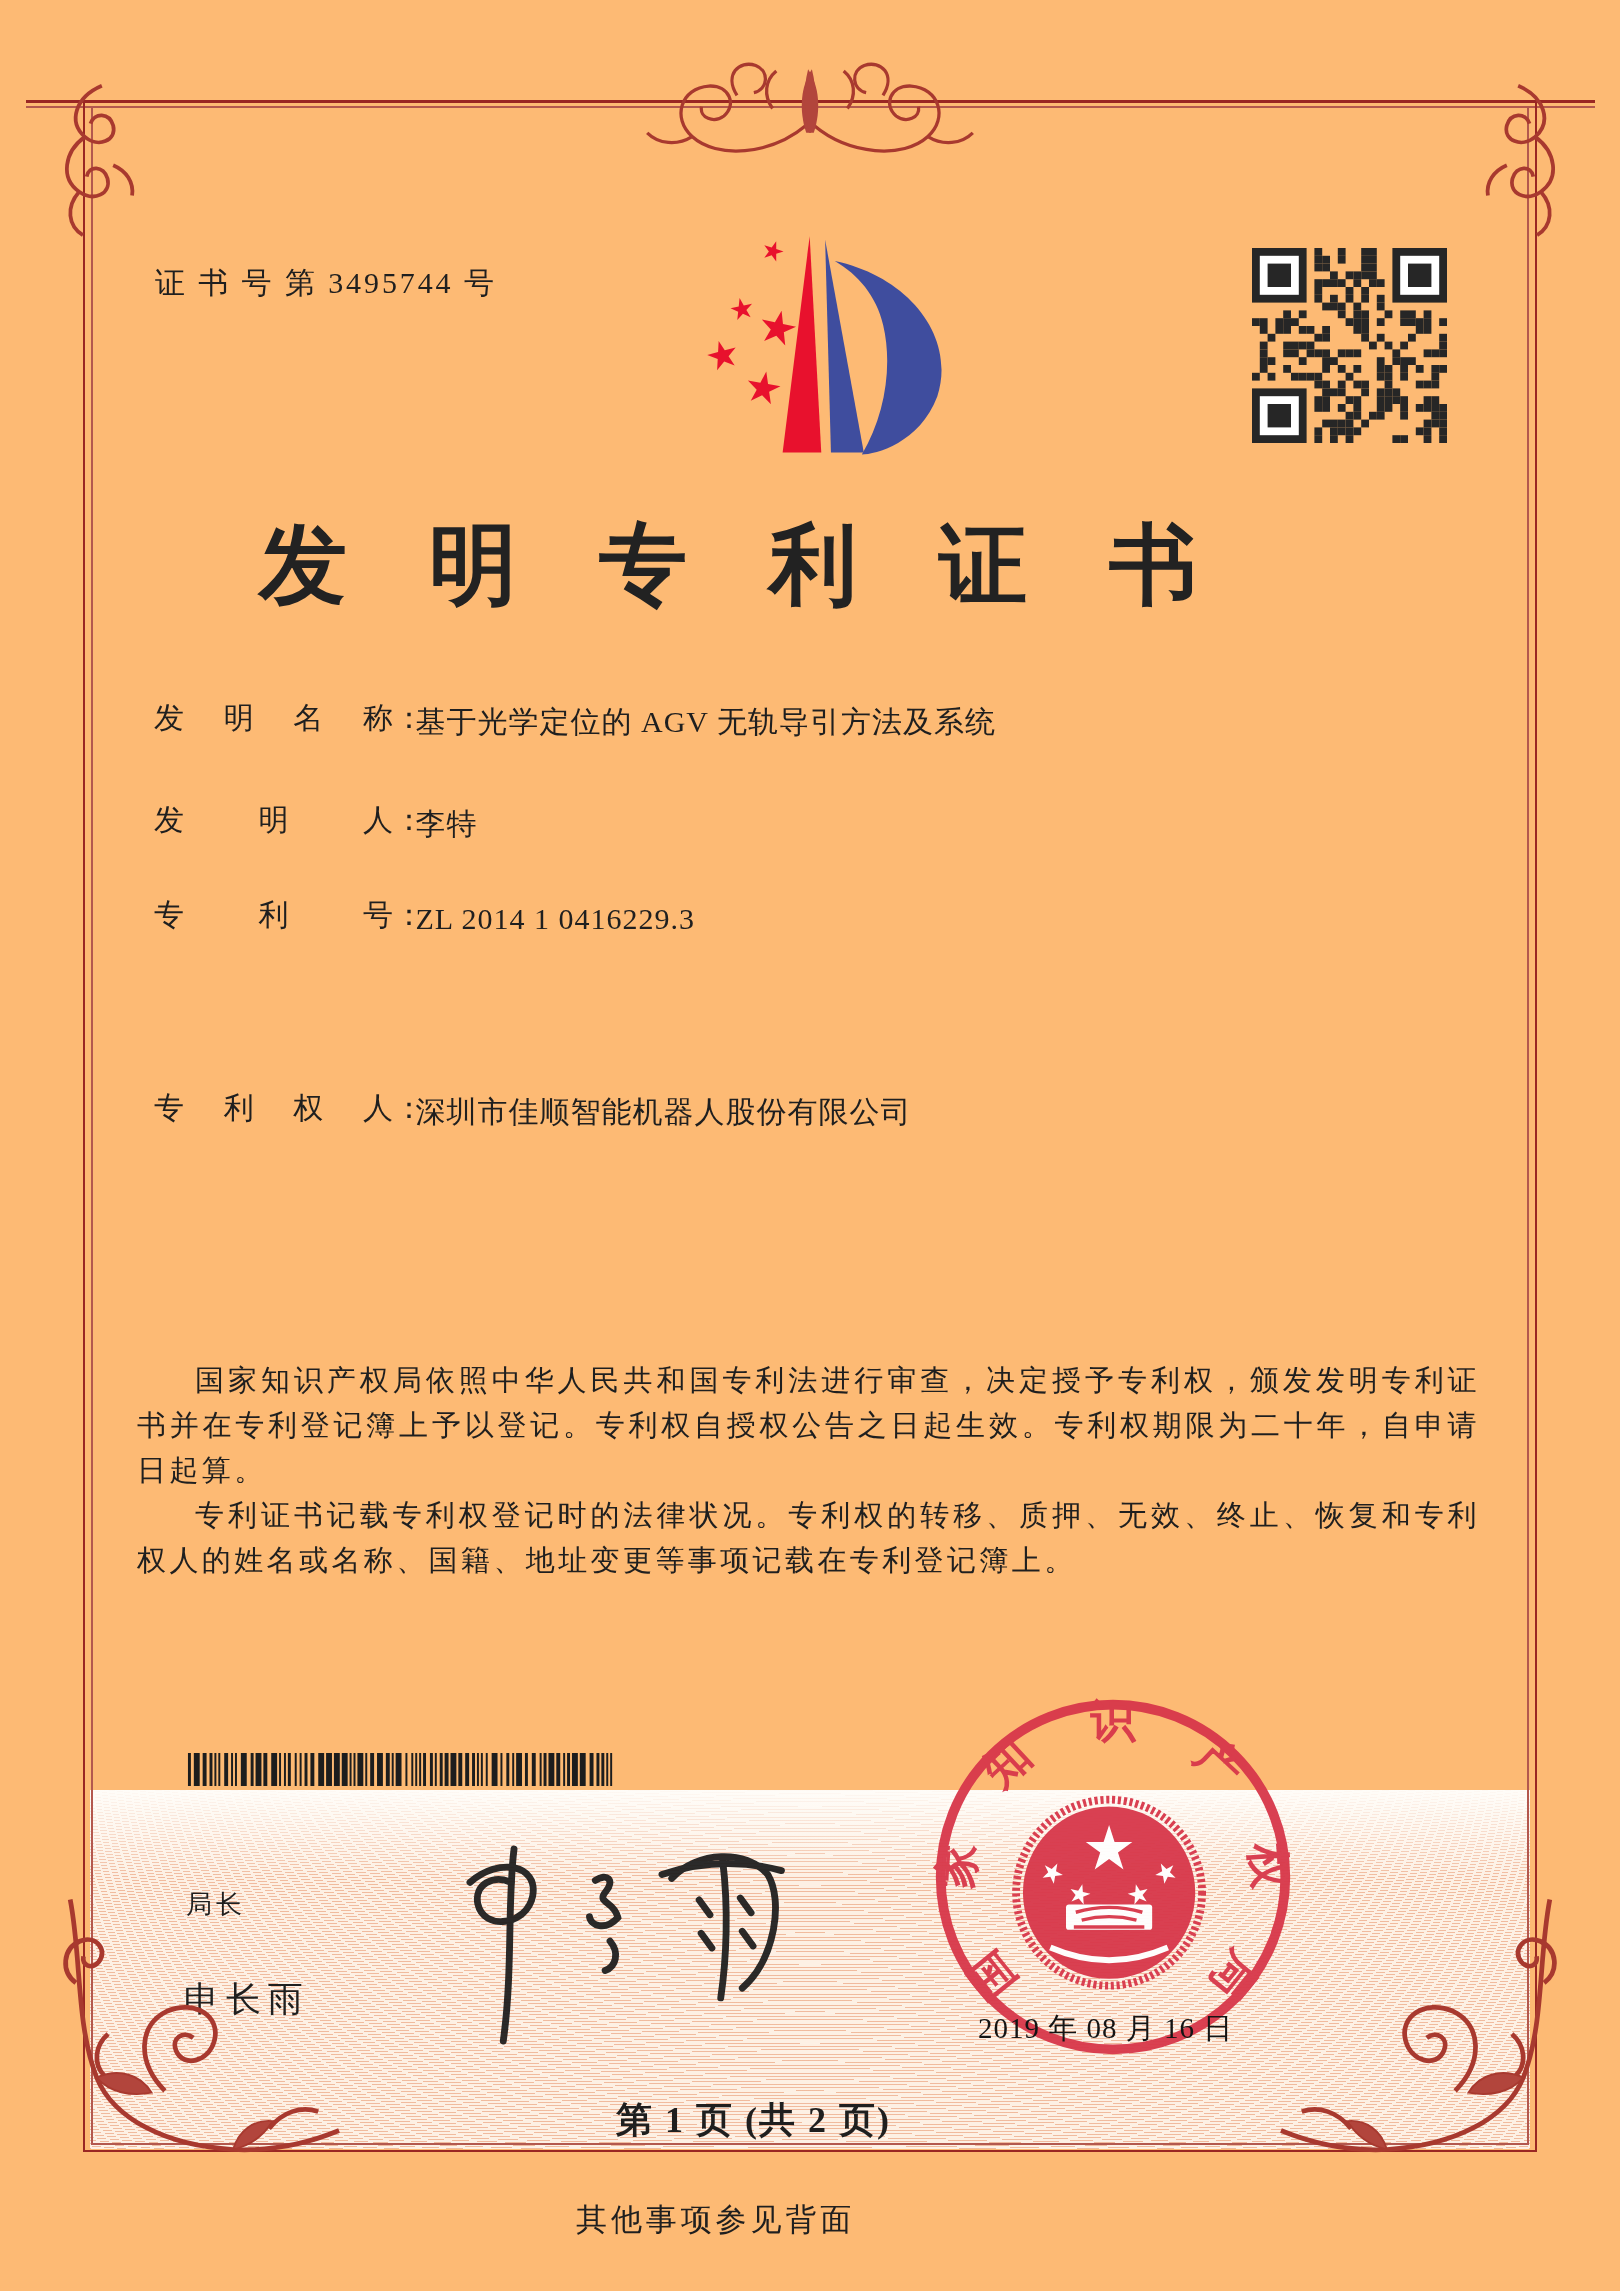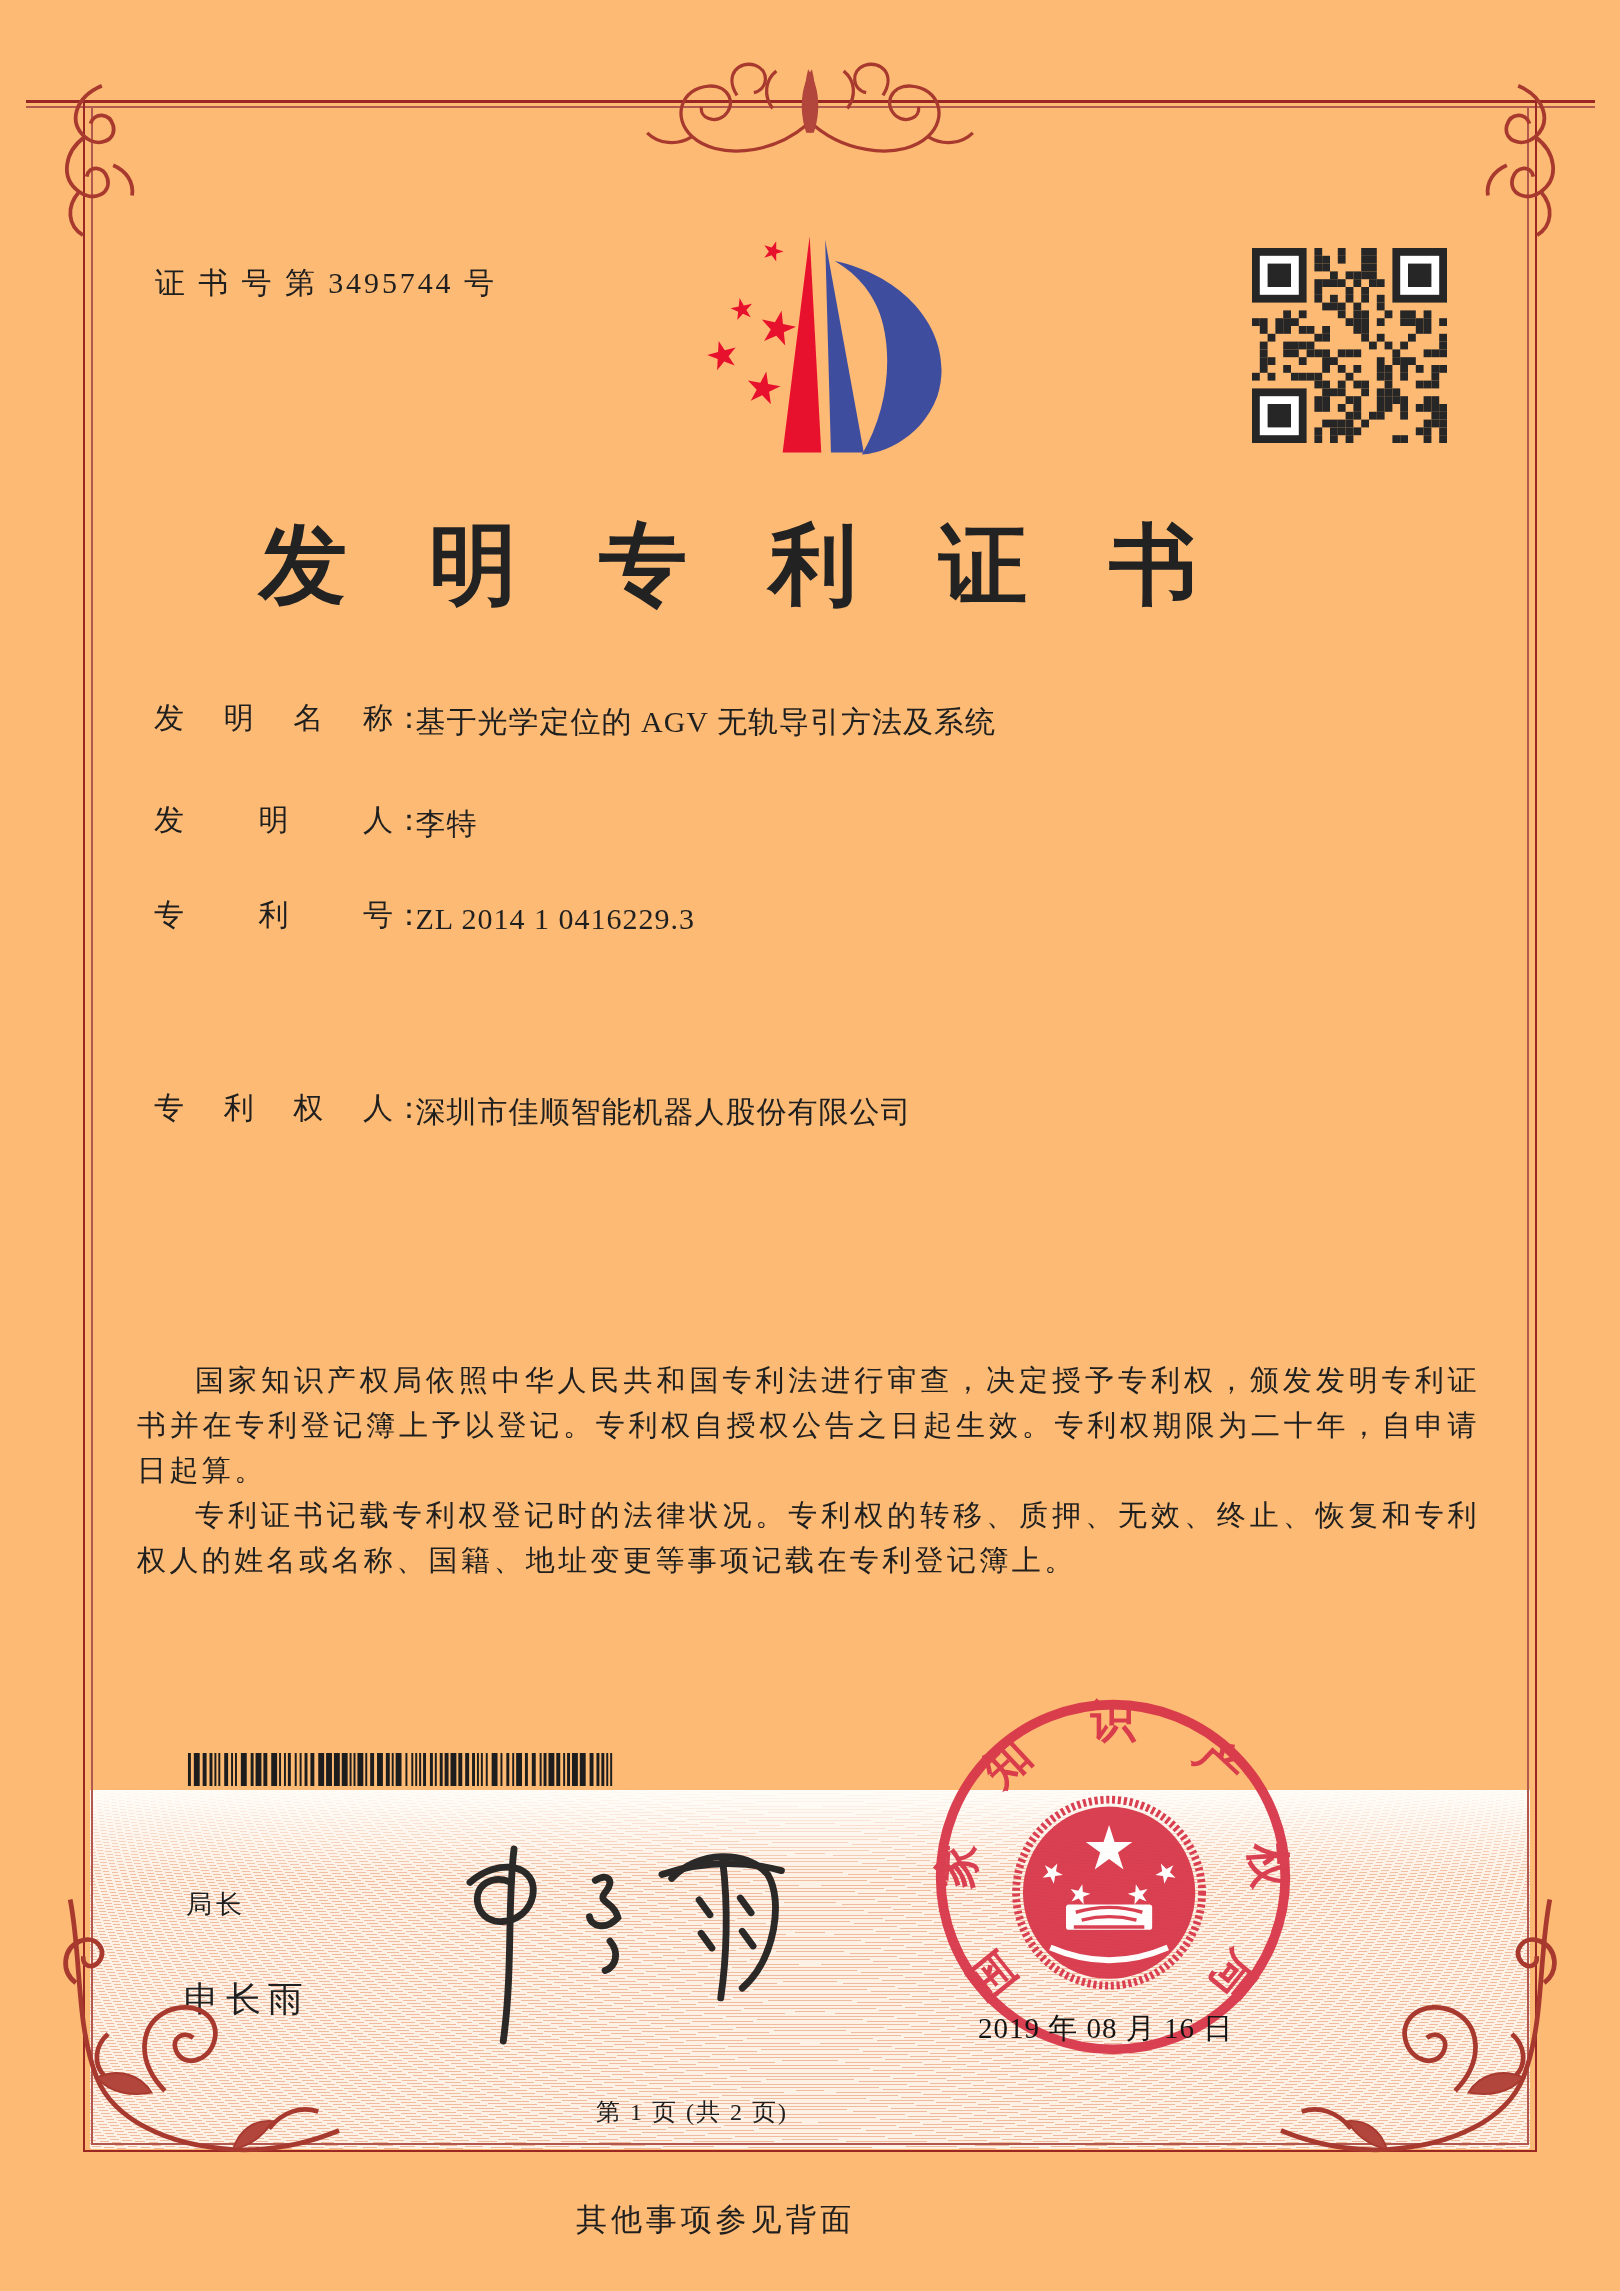--- a/index.html
+++ b/index.html
@@ -52,21 +52,21 @@
     font-size:29px;line-height:45px;letter-spacing:3.4px;text-align:justify;
   }
   .body-text p{text-indent:2em;margin:0;}
   
   .barcode{position:absolute;left:186px;top:1753px;width:433px;height:33px;z-index:2;}
   .sig-title{position:absolute;left:186px;top:1887px;font-size:26px;letter-spacing:3.9px;z-index:2;}
   .sig-name{position:absolute;left:184px;top:1976px;font-size:35px;letter-spacing:6.9px;z-index:2;text-align:right;}
   .signature{position:absolute;left:421px;top:1839px;width:382px;height:214px;z-index:2;}
   .seal{position:absolute;left:927px;top:1691px;width:372px;height:372px;z-index:3;opacity:.95;}
   .seal-date{position:absolute;left:978px;top:2009px;width:294px;font-size:29px;letter-spacing:1px;z-index:4;color:#141414;}
-  .page-info{position:absolute;left:596px;top:2096px;font-size:24px;letter-spacing:2px;z-index:2;}
+  .page-info{position:absolute;left:616px;top:2096px;font-size:36px;letter-spacing:2px;z-index:2;font-weight:bold;}
   .back-note{position:absolute;left:576px;top:2199px;font-size:31px;letter-spacing:3.9px;z-index:2;}
   .seal-char{font-size:46px;font-weight:700;font-family:"Liberation Serif","DejaVu Serif",serif;}
 </style>
 </head>
 <body>
 
 <div class="page">
 
   <svg width="0" height="0" style="position:absolute" aria-hidden="true">
     <defs>

